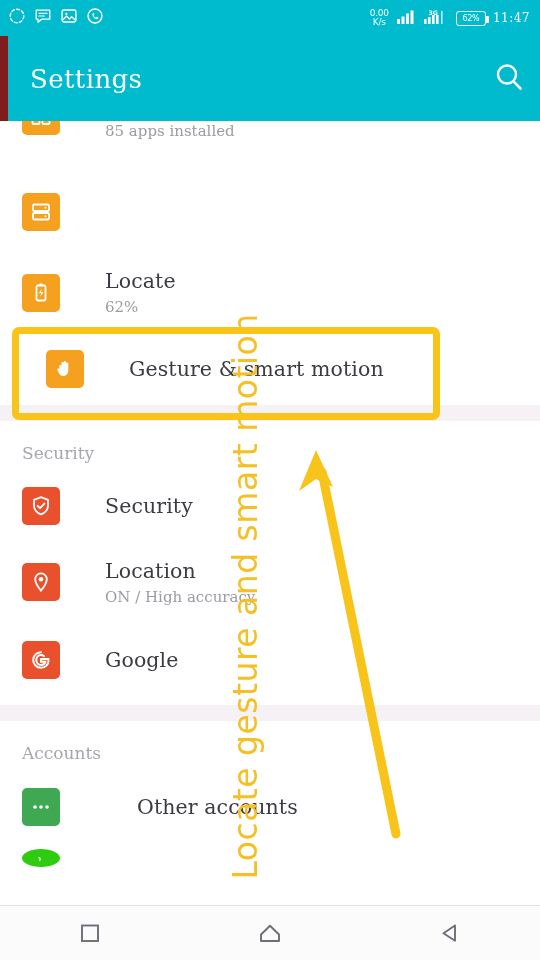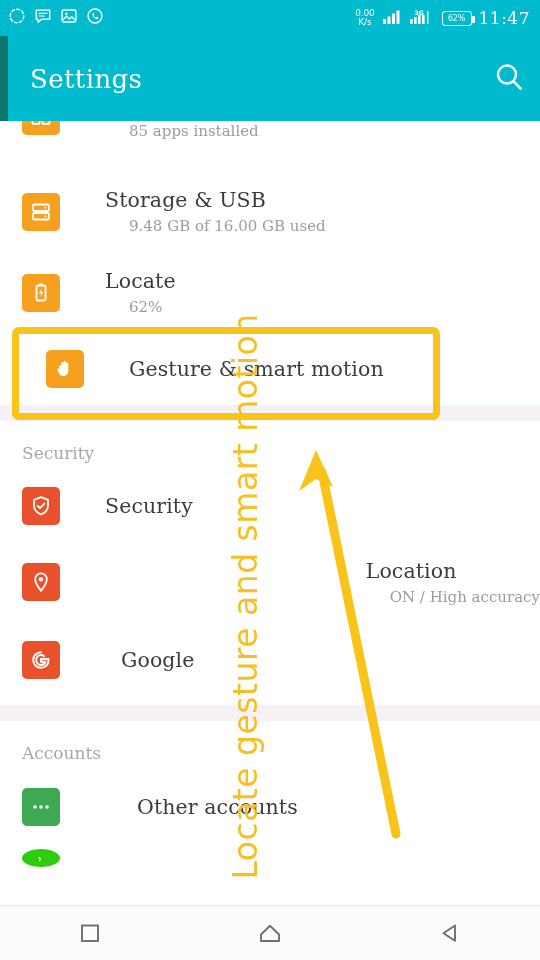--- a/index.html
+++ b/index.html
@@ -6,21 +6,21 @@
   * { margin:0; padding:0; box-sizing:border-box; }
   html, body {
     width:540px; height:960px;
     background:#ffffff;
     font-family:"DejaVu Serif", "Liberation Serif", serif;
     overflow:hidden;
   }
   #screen {
     position:relative;
     width:540px; height:960px;
-    background:#0f766e;
+    background:#7f1d1d;
     overflow:hidden;
   }
 
   
   .statusbar {
     position:absolute; top:0; left:0;
     width:540px; height:36px;
     background:#00BACE;
     display:flex; align-items:center;
     padding:0 10px 0 8px;
@@ -28,21 +28,21 @@
   .sb-left { display:flex; align-items:center; gap:8px; }
   .sb-right { margin-left:auto; display:flex; align-items:center; gap:7px; }
   .sb-ico { display:block; }
   .netspeed {
     font-family:"DejaVu Sans", "Liberation Sans", sans-serif;
     color:#ffffff; font-size:9px; line-height:9.5px;
     text-align:center; letter-spacing:-.2px;
   }
   .sb-clock {
     font-family:"DejaVu Serif","Liberation Serif",serif;
-    color:#ffffff; font-size:17px; letter-spacing:.5px;
+    color:#ffffff; font-size:12px; letter-spacing:.5px;
   }
   .batt {
     position:relative; width:30px; height:15px;
     border:1.6px solid #ffffff; border-radius:3px;
     display:flex; align-items:center; justify-content:center;
   }
   .batt:after {
     content:""; position:absolute; right:-4px; top:4px;
     width:2.5px; height:7px; background:#ffffff; border-radius:0 1px 1px 0;
   }
@@ -89,21 +89,20 @@
   .tile.green  { background:#3EA853; }
   .tile.circle-green { background:#2ECC0F; border-radius:50%; }
   .row-text { margin-left:45px; }
   .row-title {
     font-size:20.5px; color:#3b3b42; letter-spacing:.1px;
     font-family:"DejaVu Serif","Liberation Serif",serif;
   }
   .row-sub {
     font-size:15px; color:#9b9ba3; margin-top:5px;
     font-family:"DejaVu Serif","Liberation Serif",serif;
-    margin-left:24px;
   }
   .band { height:16px; background:#f6f1f4; width:100%; }
   .section-head {
     font-size:17px; color:#a6a6ae;
     padding:22px 0 8px 22px;
     font-family:"DejaVu Serif","Liberation Serif",serif;
   }
 
   
   .hl-box {
@@ -236,24 +235,20 @@
 
     <div class="row">
       <div class="tile orange">
         <svg width="24" height="24" viewBox="0 0 24 24">
           <rect x="4" y="4.5" width="16" height="6.5" rx="1.3" fill="none" stroke="#ffffff" stroke-width="1.8"></rect>
           <rect x="4" y="13" width="16" height="6.5" rx="1.3" fill="none" stroke="#ffffff" stroke-width="1.8"></rect>
           <circle cx="16.5" cy="7.7" r="1" fill="#ffffff"></circle>
           <circle cx="16.5" cy="16.2" r="1" fill="#ffffff"></circle>
         </svg>
       </div>
-      <div class="row-text">
-        <div class="row-title">Storage &amp; USB</div>
-        <div class="row-sub">9.48 GB of 16.00 GB used</div>
-      </div>
     </div>
 
     <div class="row">
       <div class="tile orange">
         <svg width="24" height="24" viewBox="0 0 24 24">
           <rect x="7.5" y="4.5" width="9" height="15" rx="1.5" fill="none" stroke="#ffffff" stroke-width="1.8"></rect>
           <rect x="10.2" y="2.6" width="3.6" height="2" rx=".6" fill="#ffffff"></rect>
           <path d="M12.6 7.6l-2.6 4.6h2.2l-.9 3.8 3.1-5h-2.3z" fill="#ffffff"></path>
         </svg>
       </div>
@@ -283,34 +278,34 @@
         <svg width="24" height="24" viewBox="0 0 24 24">
           <path d="M12 3.2l7 2.6v5.4c0 4-2.9 7.6-7 9.2-4.1-1.6-7-5.2-7-9.2V5.8z" fill="none" stroke="#ffffff" stroke-width="1.8" stroke-linejoin="round"></path>
           <path d="M8.6 11.8l2.4 2.4 4.4-4.6" fill="none" stroke="#ffffff" stroke-width="1.9" stroke-linecap="round" stroke-linejoin="round"></path>
         </svg>
       </div>
       <div class="row-text">
         <div class="row-title">Security</div>
       </div>
     </div>
 
-    <div class="row" style="min-height:82px;justify-content:space-between;">
+    <div class="row" style="min-height:82px;">
       <div class="tile red">
         <svg width="24" height="24" viewBox="0 0 24 24">
           <path d="M12 3.4c-3.2 0-5.8 2.6-5.8 5.8 0 4.3 5.8 11.4 5.8 11.4s5.8-7.1 5.8-11.4c0-3.2-2.6-5.8-5.8-5.8z" fill="none" stroke="#ffffff" stroke-width="1.8"></path>
           <circle cx="12" cy="9.2" r="2.3" fill="#ffffff"></circle>
         </svg>
       </div>
       <div class="row-text">
         <div class="row-title">Location</div>
         <div class="row-sub">ON / High accuracy</div>
       </div>
     </div>
 
-    <div class="row" style="min-height:74px;gap:16px;">
+    <div class="row" style="min-height:74px;">
       <div class="tile red">
         <svg width="26" height="26" viewBox="0 0 26 26">
           <path d="M13 5.2c-4.3 0-7.8 3.5-7.8 7.8s3.5 7.8 7.8 7.8c4.5 0 7.5-3.2 7.5-7.6 0-.5 0-.9-.1-1.3H13v2.9h4.3c-.4 2-2.1 3.1-4.3 3.1-2.6 0-4.7-2.1-4.7-4.9s2.1-4.9 4.7-4.9c1.2 0 2.2.4 3 1.1" fill="none" stroke="#ffffff" stroke-width="2" stroke-linecap="round"></path>
         </svg>
       </div>
       <div class="row-text">
         <div class="row-title">Google</div>
       </div>
     </div>
 

